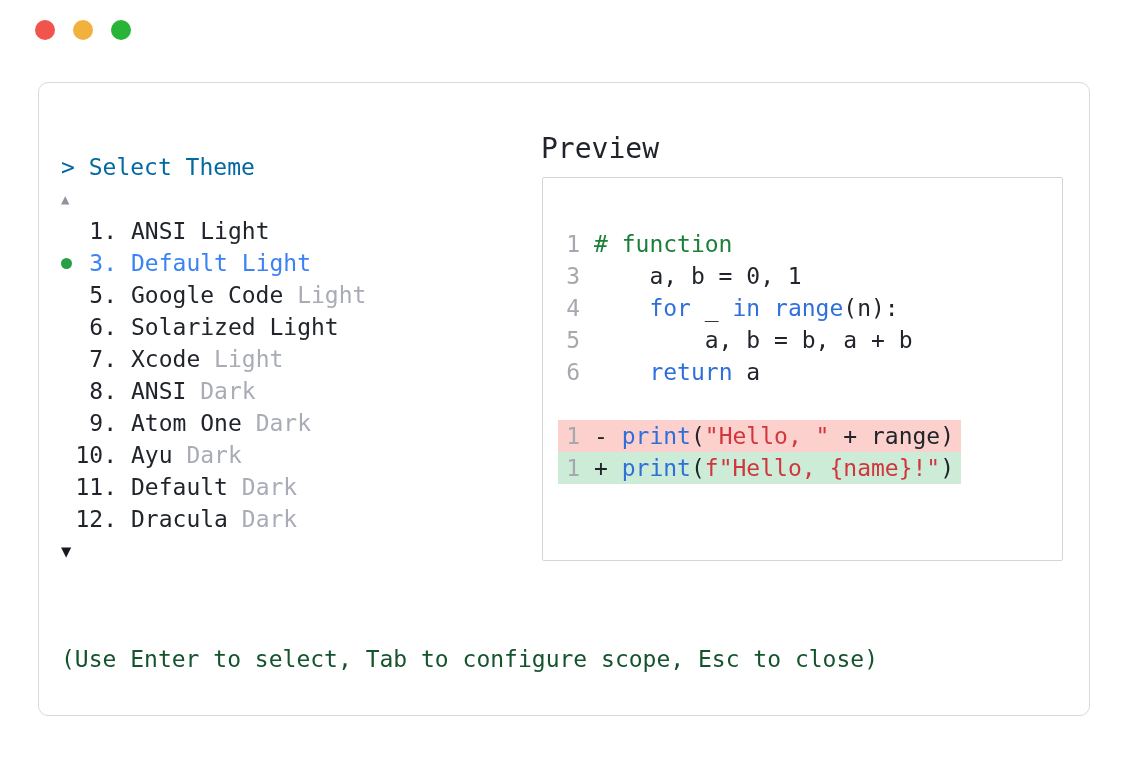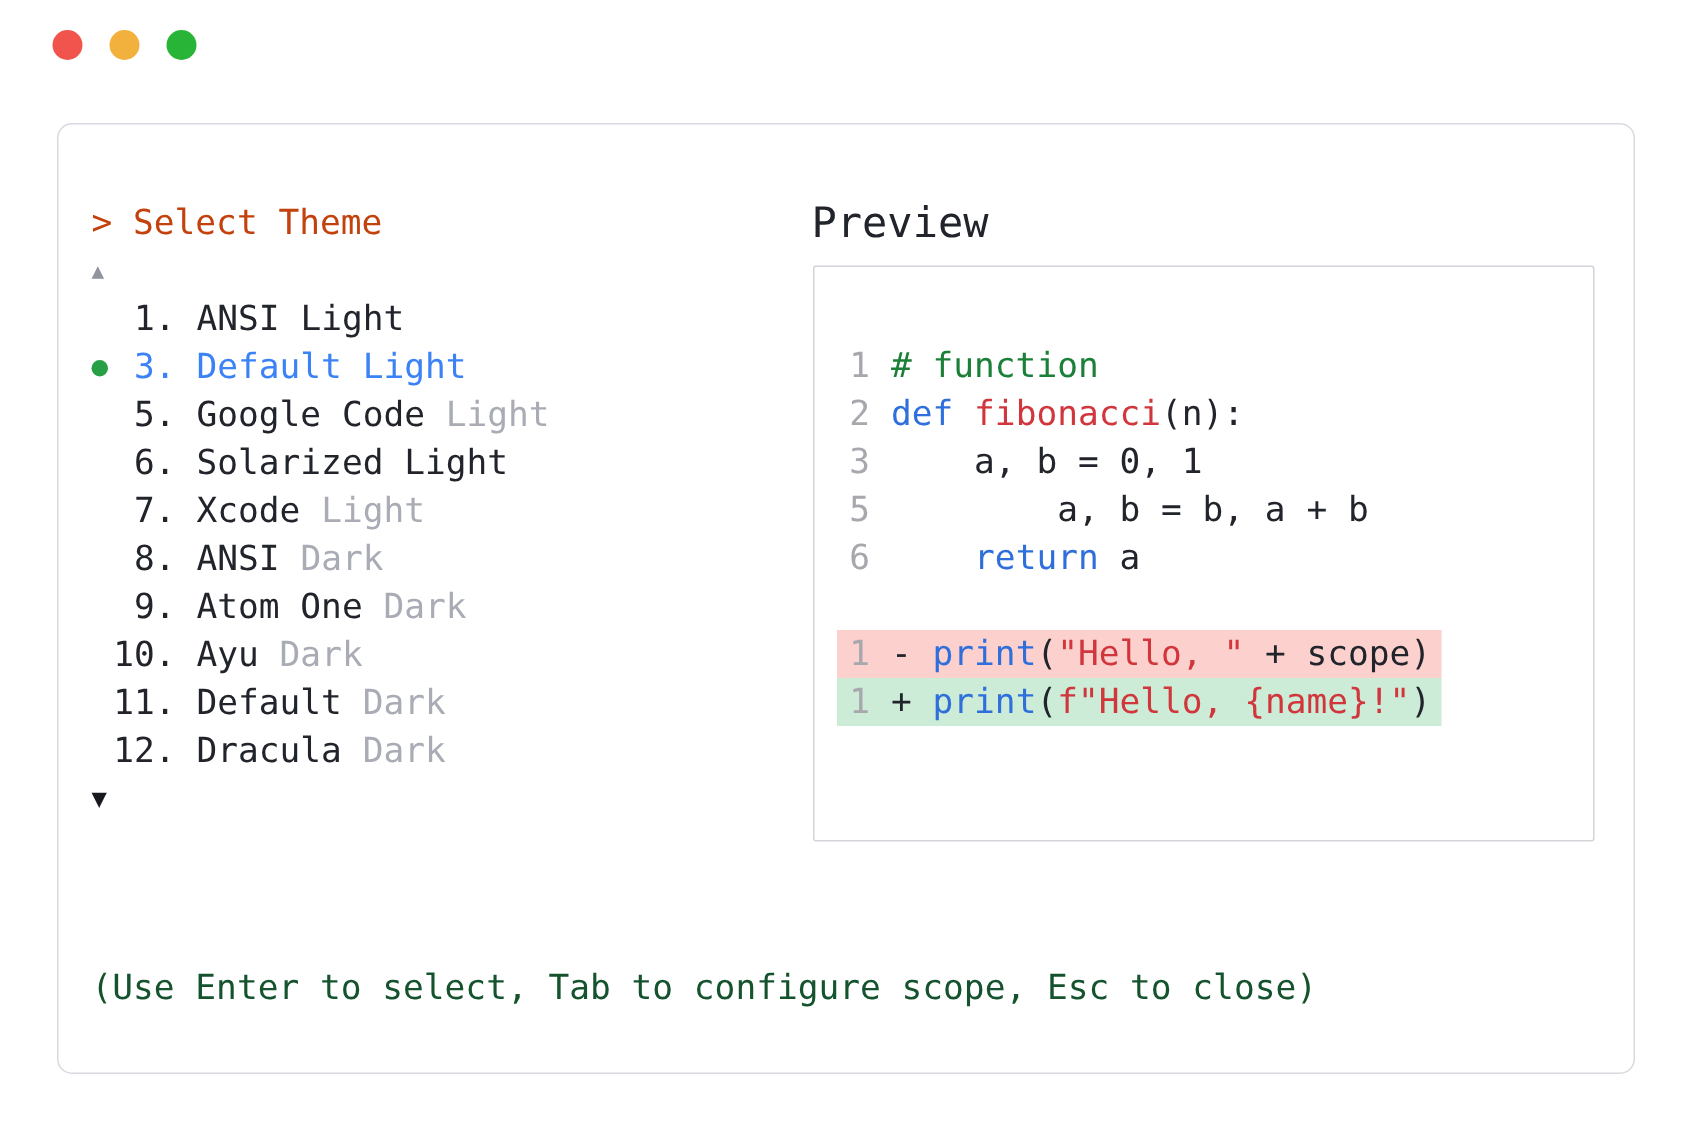--- a/index.html
+++ b/index.html
@@ -16,21 +16,21 @@
   .tl.red    { background:#f1544d; }
   .tl.yellow { background:#f2b03c; }
   .tl.green  { background:#27b437; }
 
   .panel {
     position:absolute; left:38px; top:82px; width:1052px; height:634px;
     border:1.5px solid #d8dae0; border-radius:10px; background:#fff;
   }
 
   .left-col { position:absolute; left:22px; top:50px; font-size:23px; }
-  .prompt { height:32px; line-height:32px; white-space:pre; color:#c2410c; }
+  .prompt { height:32px; line-height:32px; white-space:pre; color:#0369a1;margin-top:18px; }
   .scroll-up   { height:32px; line-height:32px; font-size:14px; color:#90949c; }
   .scroll-down { height:32px; line-height:32px; font-size:17px; color:#17191e; }
 
   .theme-list { list-style:none; }
   .theme-item { position:relative; height:32px; line-height:32px; padding-left:14px; white-space:pre; }
   .theme-item .dot {
     position:absolute; left:0; top:50%; width:11px; height:11px; margin-top:-5.5px;
     border-radius:50%; background:transparent;
   }
   .theme-item.selected { color:#3b82f6; }
@@ -83,24 +83,24 @@
         <li class="theme-item"><span class="dot"></span><span class="num">12.</span><span>Dracula <span class="dim">Dark</span></span></li>
       </ul>
     <div class="scroll-down">▼</div>
   </div>
 
   <div class="preview-title">Preview</div>
 
   <div class="preview-box">
     <div class="code">
         <div class="code-row"><span class="lnum">1</span><span class="tok-comment"># function</span></div>
-        <div class="code-row"><span class="lnum">2</span><span class="tok-kw">def </span><span class="tok-fn">fibonacci</span><span class="tok-plain">(n):</span></div>
         <div class="code-row"><span class="lnum">3</span><span class="tok-plain">    a, b = 0, 1</span></div>
+        <div class="code-row"><span class="lnum">4</span><span class="tok-plain">    </span><span class="tok-kw">for</span><span class="tok-plain"> _ </span><span class="tok-kw">in</span><span class="tok-plain"> </span><span class="tok-kw">range</span><span class="tok-plain">(n):</span></div>
         <div class="code-row"><span class="lnum">5</span><span class="tok-plain">        a, b = b, a + b</span></div>
         <div class="code-row"><span class="lnum">6</span><span class="tok-plain">    </span><span class="tok-kw">return</span><span class="tok-plain"> a</span></div>
         <div class="code-row"></div>
-        <div class="code-row diff"><span class="hl removed"><span class="lnum">1</span><span class="tok-plain">- </span><span class="tok-kw">print</span><span class="tok-plain">(</span><span class="tok-str">"Hello, "</span><span class="tok-plain"> + scope)</span></span></div>
+        <div class="code-row diff"><span class="hl removed"><span class="lnum">1</span><span class="tok-plain">- </span><span class="tok-kw">print</span><span class="tok-plain">(</span><span class="tok-str">"Hello, "</span><span class="tok-plain"> + range)</span></span></div>
         <div class="code-row diff"><span class="hl added"><span class="lnum">1</span><span class="tok-plain">+ </span><span class="tok-kw">print</span><span class="tok-plain">(</span><span class="tok-str">f"Hello, {name}!"</span><span class="tok-plain">)</span></span></div>
       </div>
   </div>
 
   <div class="hint">(Use Enter to select, Tab to configure scope, Esc to close)</div>
 </div>
 
 </body></html>

